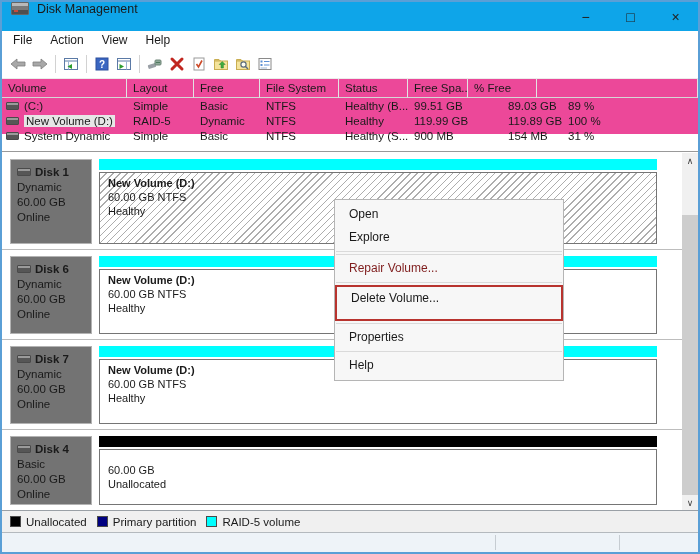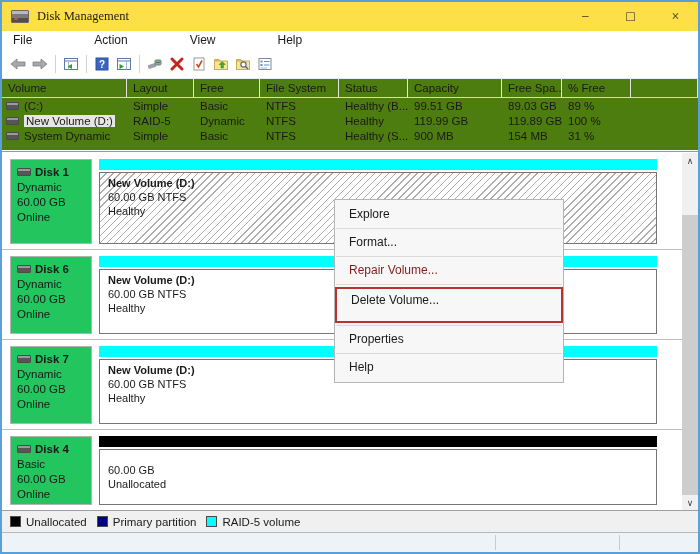--- a/index.html
+++ b/index.html
@@ -3,54 +3,54 @@
 <meta charset="utf-8">
 <style>
   html,body{margin:0;padding:0;background:#fff;}
   .window{
     position:relative;width:700px;height:554px;box-sizing:border-box;
     border:2px solid #5a9fd6;background:#fff;overflow:hidden;
     font-family:"Liberation Sans", sans-serif;color:#1a1a1a;
     -webkit-font-smoothing:antialiased;
   }
   
-  .titlebar{position:absolute;top:0;left:0;right:0;height:29px;background:#fde047;display:flex;align-items:center;font-family:Liberation Serif, serif;}
+  .titlebar{position:absolute;top:0;left:0;right:0;height:29px;background:#0ea5e9;display:flex;}
   .app-icon{width:16px;height:11px;margin-left:9px;border-radius:1px;
     background:linear-gradient(180deg,#b9b9b9 0 3px,#7a7a7a 3px 7px,#4f4f4f 7px 100%);
     border:1px solid #666;position:relative;}
   .app-icon i{position:absolute;left:2px;bottom:2px;width:4px;height:2px;background:#c94a3a;display:block;}
   .title-text{margin-left:8px;font-size:12.5px;}
   .winbtns{margin-left:auto;display:flex;height:100%;}
   .winbtn{width:45px;height:100%;display:flex;align-items:center;justify-content:center;font-size:14px;color:#222;}
   
-  .menubar{position:absolute;top:29px;left:0;right:0;height:19px;display:flex;align-items:center;padding-left:2px;gap:44px;}
+  .menubar{position:absolute;top:29px;left:0;right:0;height:19px;display:flex;align-items:center;padding-left:2px;}
   .menu-item{font-size:12px;padding:0 9px;line-height:19px;}
   
   .toolbar{position:absolute;top:48px;left:0;right:0;height:28px;display:flex;align-items:center;
     padding-left:5px;border-bottom:1px solid #e0e0e0;background:#fff;}
   .tbtn{width:20px;height:20px;display:flex;align-items:center;justify-content:center;margin:0 1px;}
   .tsep{width:1px;height:18px;background:#d2d2d2;margin:0 4px;}
   
-  .vol-table{position:absolute;top:76px;left:0;right:0;height:72px;background:#4d7c0f;font-size:11.5px;}
+  .vol-table{position:absolute;top:76px;left:0;right:0;height:56px;background:#ec4899;font-size:11.5px;}
   .thead{display:flex;height:20px;box-sizing:border-box;}
   .th{box-sizing:border-box;padding:3px 0 0 6px;border-right:1px solid #e3e3e3;
     border-top:1px solid #ececec;border-bottom:1px solid #d6d6d6;overflow:hidden;white-space:nowrap;}
   .tr{display:flex;height:15px;align-items:center;white-space:nowrap;}
   .td{box-sizing:border-box;padding-left:6px;overflow:hidden;}
   .c0{width:125px;} .c1{width:67px;} .c2{width:66px;} .c3{width:79px;}
   .c4{width:69px;} .c5{width:94px;} .c6{width:60px;} .c7{width:69px;} .cf{flex:1;}
   .vol-cell{display:flex;align-items:center;padding-left:4px;}
   .hdd-icon-sm{width:13px;height:8px;border-radius:1px;margin-right:5px;flex:none;
     background:linear-gradient(180deg,#9a9a9a 0 2px,#565656 2px 100%);border:1px solid #4a4a4a;box-sizing:border-box;}
   .sel-label{background:#e6e6e6;padding:0 2px;}
   .pane-sep{position:absolute;top:149px;left:0;right:0;height:2px;border-top:1px solid #999;background:#fff;}
   
   .disk-area{position:absolute;top:151px;left:0;right:0;height:357px;background:#fff;}
   .disk-row{position:absolute;left:0;right:0;box-sizing:border-box;border-bottom:1px solid #bdbdbd;}
-  .disk-panel{position:absolute;left:8px;top:6px;bottom:5px;width:82px;background:#22c55e;
+  .disk-panel{position:absolute;left:8px;top:6px;bottom:5px;width:82px;background:#737373;
     border:1px solid #b3b3b3;box-sizing:border-box;font-size:11.5px;}
   .disk-title{margin:6px 0 2px 6px;font-weight:bold;display:flex;align-items:center;}
   .hdd-icon{width:14px;height:8px;border-radius:1px;margin-right:4px;flex:none;
     background:linear-gradient(180deg,#9a9a9a 0 2px,#565656 2px 100%);border:1px solid #4a4a4a;box-sizing:border-box;}
   .disk-line{margin-left:6px;line-height:15px;}
   .vol-area{position:absolute;left:97px;width:558px;top:6px;bottom:5px;display:flex;flex-direction:column;}
   .vol-strip{height:11px;flex:none;}
   .vol-box{flex:1;margin-top:2px;border:1px solid #757575;background:#fff;
     font-size:11px;line-height:14px;padding:3px 0 0 8px;box-sizing:border-box;}
   .vol-box .t{font-weight:bold;}
@@ -183,21 +183,20 @@
     </span>
   </div>
 
   <div class="vol-table">
     <div class="thead">
       <div class="th c0">Volume</div>
       <div class="th c1">Layout</div>
       <div class="th c2">Free</div>
       <div class="th c3">File System</div>
       <div class="th c4">Status</div>
-      <div class="th c5">Capacity</div>
       <div class="th c6">Free Spa...</div>
       <div class="th c7">% Free</div>
       <div class="th cf"></div>
     </div>
     <div class="tr">
       <div class="td c0 vol-cell">
           <span class="hdd-icon-sm"></span>
           <span>(C:)</span>
         </div>
       <div class="td c1">Simple</div>
@@ -320,23 +319,23 @@
     </div>
 
     <div class="vscroll">
       <div class="sb-btn">∧</div>
       <div class="sb-thumb"></div>
       <div class="sb-btn down">∨</div>
     </div>
   </div>
 
   <div class="context-menu">
+    <div class="cm-item">Open</div>
     <div class="cm-item">Explore</div>
     <div class="cm-sep"></div>
-    <div class="cm-item">Format...</div>
     <div class="cm-sep"></div>
     <div class="cm-item disabled">Repair Volume...</div>
     <div class="cm-sep"></div>
     <div class="cm-item highlight" style="border-color: rgb(184, 51, 46);">Delete Volume...</div>
     <div class="cm-sep"></div>
     <div class="cm-item">Properties</div>
     <div class="cm-sep"></div>
     <div class="cm-item">Help</div>
   </div>
 

